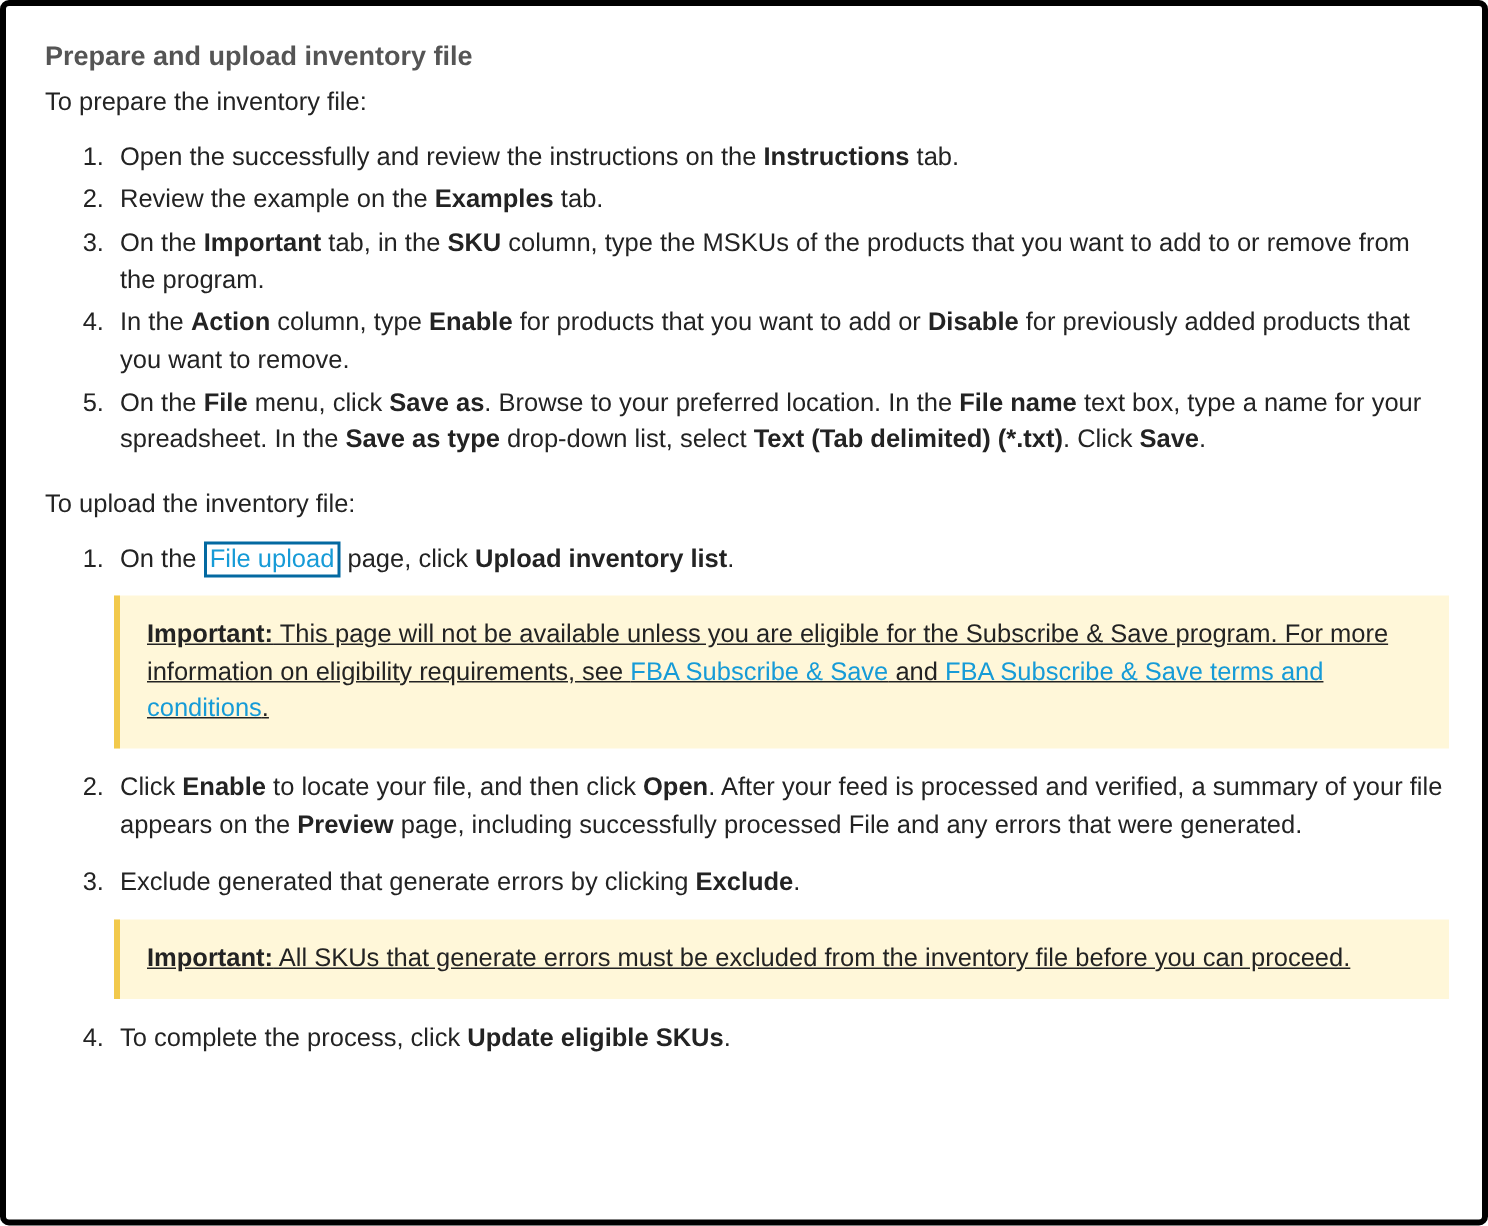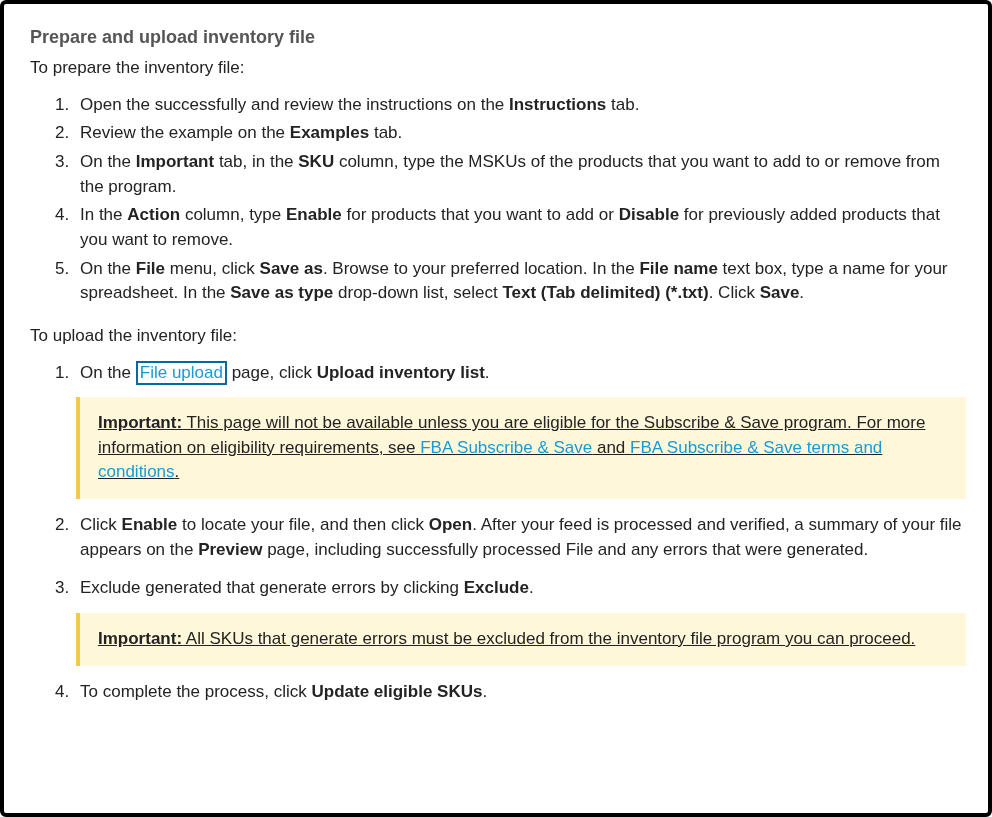--- a/index.html
+++ b/index.html
@@ -101,21 +101,21 @@
 
   <li>
     <span>Click </span><span class="b">Enable</span><span> to locate your file, and then click </span><span class="b">Open</span><span>. After your feed is processed and verified, a summary of your file appears on the </span><span class="b">Preview</span><span> page, including successfully processed File and any errors that were generated.</span>
   </li>
 
   <li>
     <span>Exclude generated that generate errors by clicking </span><span class="b">Exclude</span><span>.</span>
 
     <div class="callout">
       <p>
-        <span class="b">Important:</span><span> All SKUs that generate errors must be excluded from the inventory file program you can proceed.</span>
+        <span class="b">Important:</span><span> All SKUs that generate errors must be excluded from the inventory file before you can proceed.</span>
       </p>
     </div>
   </li>
 
   <li>
     <span>To complete the process, click </span><span class="b">Update eligible SKUs</span><span>.</span>
   </li>
 </ol>
 
 </body></html>

